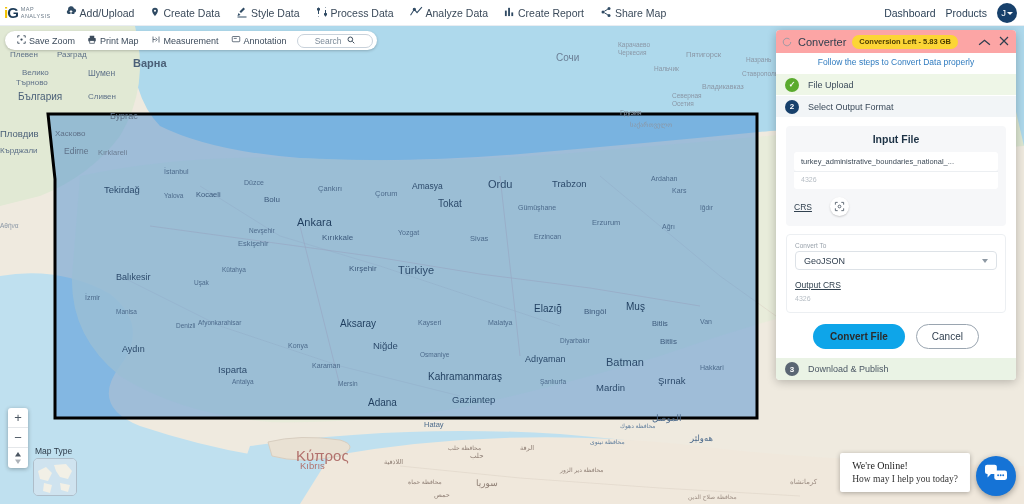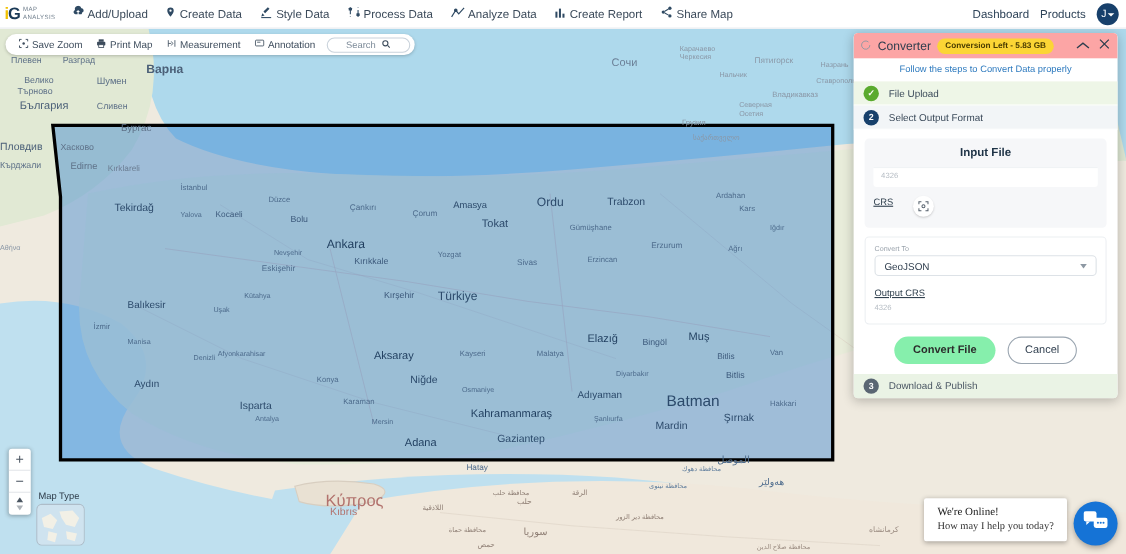--- a/index.html
+++ b/index.html
@@ -147,21 +147,21 @@
   .field-row {
     background: #fff; border-radius: 3px; padding: 5px 7px;
     font-size: 7.5px; color: #3d4a57;
     white-space: nowrap; overflow: hidden; text-overflow: ellipsis;
   }
   .field-sub {
     background: #fff; border-top: 1px solid #eceff2;
     padding: 4px 7px 6px; font-size: 7px; color: #b6bdc4;
     border-radius: 0 0 3px 3px;
   }
-  .crs-row { display: flex; align-items: flex-start; gap: 18px; margin-top: 8px; }
+  .crs-row { display: flex; align-items: center; gap: 18px; margin-top: 8px; }
   .crs-link {
     font-size: 8.5px; color: #31414f; text-decoration: underline; cursor: pointer;
   }
   .crs-btn {
     width: 19px; height: 19px; border-radius: 50%; background: #fff;
     box-shadow: 0 1px 2px rgba(0,0,0,.18);
     display: flex; align-items: center; justify-content: center; cursor: pointer;
   }
   .card.white { background: #fff; border: 1px solid #eceff2; }
   .mini-label { font-size: 6.5px; color: #9aa3ac; margin-bottom: 2px; }
@@ -178,21 +178,21 @@
   .out-crs {
     font-size: 8.5px; color: #31414f; text-decoration: underline;
     margin-top: 10px; cursor: pointer; display: inline-block;
   }
   .out-crs-val { font-size: 7px; color: #b6bdc4; margin-top: 3px; }
   .btn-row {
     display: flex; align-items: center; justify-content: center; gap: 11px;
     padding: 11px 0 9px;
   }
   .btn-primary {
-    background: #86efac; color: #2b2b2b; font-size: 10px; font-weight: bold;
+    background: #0ea5e9; color: #2b2b2b; font-size: 10px; font-weight: bold;
     padding: 7px 17px; border-radius: 14px; border: none; cursor: pointer;
   }
   .btn-ghost {
     background: #fff; color: #2f3e4e; font-size: 10px;
     padding: 6px 15px; border-radius: 14px;
     border: 1px solid #9aa5b0; cursor: pointer;
   }
   .step3 {
     display: flex; align-items: center; gap: 9px; height: 22px;
     padding: 0 9px; font-size: 9px; color: #4b5764; background: #eaf3e5;
@@ -409,21 +409,21 @@
         <div class="maplbl" style="left: 418px; top: 293px; font-size: 7px; color: rgb(77, 107, 140); font-weight: 400;">Kayseri</div>
         <div class="maplbl" style="left: 488px; top: 293px; font-size: 7px; color: rgb(77, 107, 140); font-weight: 400;">Malatya</div>
         <div class="maplbl" style="left: 534px; top: 277px; font-size: 10px; color: rgb(31, 61, 94); font-weight: 500;">Elazığ</div>
         <div class="maplbl" style="left: 584px; top: 281px; font-size: 8px; color: rgb(62, 91, 125); font-weight: 400;">Bingöl</div>
         <div class="maplbl" style="left: 626px; top: 275px; font-size: 10px; color: rgb(31, 61, 94); font-weight: 500;">Muş</div>
         <div class="maplbl" style="left: 700px; top: 292px; font-size: 7px; color: rgb(77, 107, 140); font-weight: 400;">Van</div>
         <div class="maplbl" style="left: 652px; top: 293px; font-size: 7.5px; color: rgb(62, 91, 125); font-weight: 400;">Bitlis</div>
         <div class="maplbl" style="left: 660px; top: 311px; font-size: 8px; color: rgb(62, 91, 125); font-weight: 400;">Bitlis</div>
         <div class="maplbl" style="left: 560px; top: 311px; font-size: 6.5px; color: rgb(77, 107, 140); font-weight: 400;">Diyarbakır</div>
         <div class="maplbl" style="left: 525px; top: 328px; font-size: 9px; color: rgb(44, 74, 107); font-weight: 500;">Adıyaman</div>
-        <div class="maplbl" style="left: 606px; top: 330px; font-size: 14px; color: rgb(44, 74, 107); font-weight: 500;">Batman</div>
+        <div class="maplbl" style="left: 606px; top: 330px; font-size: 11px; color: rgb(44, 74, 107); font-weight: 500;">Batman</div>
         <div class="maplbl" style="left: 596px; top: 356px; font-size: 9.5px; color: rgb(44, 74, 107); font-weight: 500;">Mardin</div>
         <div class="maplbl" style="left: 658px; top: 349px; font-size: 9.5px; color: rgb(44, 74, 107); font-weight: 500;">Şırnak</div>
         <div class="maplbl" style="left: 700px; top: 338px; font-size: 7px; color: rgb(77, 107, 140); font-weight: 400;">Hakkari</div>
         <div class="maplbl" style="left: 540px; top: 352px; font-size: 6.5px; color: rgb(77, 107, 140); font-weight: 400;">Şanlıurfa</div>
         <div class="maplbl" style="left: 428px; top: 345px; font-size: 10px; color: rgb(31, 61, 94); font-weight: 500;">Kahramanmaraş</div>
         <div class="maplbl" style="left: 420px; top: 325px; font-size: 6.5px; color: rgb(77, 107, 140); font-weight: 400;">Osmaniye</div>
         <div class="maplbl" style="left: 452px; top: 368px; font-size: 9.5px; color: rgb(44, 74, 107); font-weight: 500;">Gaziantep</div>
         <div class="maplbl" style="left: 368px; top: 371px; font-size: 10px; color: rgb(31, 61, 94); font-weight: 500;">Adana</div>
         <div class="maplbl" style="left: 338px; top: 354px; font-size: 6.5px; color: rgb(77, 107, 140); font-weight: 400;">Mersin</div>
         <div class="maplbl" style="left: 312px; top: 336px; font-size: 7px; color: rgb(77, 107, 140); font-weight: 400;">Karaman</div>
@@ -563,20 +563,21 @@
       <span class="dot green">✓</span>
       <span>File Upload</span>
     </div>
     <div class="step active">
       <span class="dot navy">2</span>
       <span>Select Output Format</span>
     </div>
 
     <div class="card">
       <div class="card-title">Input File</div>
+      <div class="field-row">turkey_administrative_boundaries_national_...</div>
       <div class="field-sub">4326</div>
       <div class="crs-row">
         <span class="crs-link">CRS</span>
         <span class="crs-btn">
           <svg width="11" height="11" viewBox="0 0 24 24" fill="none" stroke="#55606c" stroke-width="2">
               <path d="M3 8V3h5M21 8V3h-5M3 16v5h5M21 16v5h-5"></path>
               <circle cx="12" cy="12" r="3"></circle>
             </svg>
         </span>
       </div>

